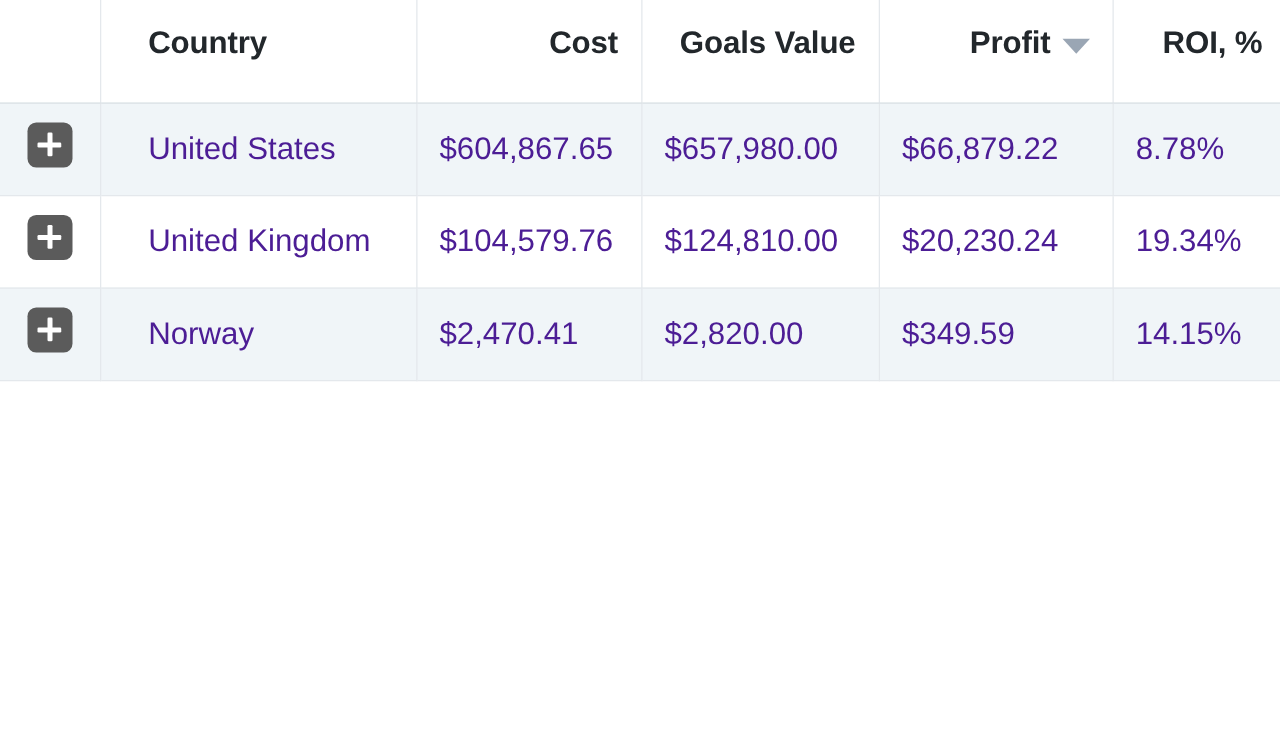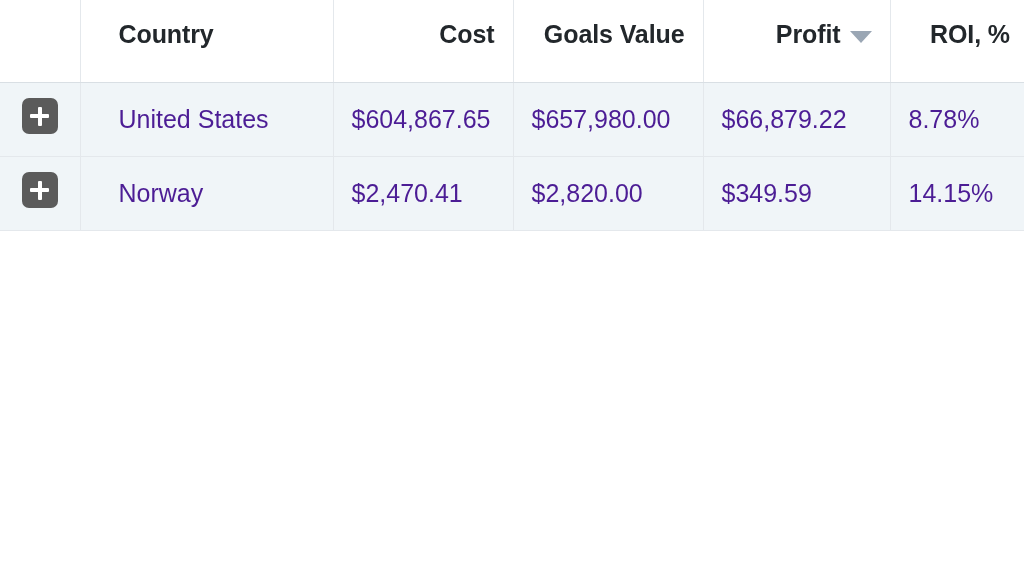--- a/index.html
+++ b/index.html
@@ -211,20 +211,33 @@
               <i class="bar-v"></i>
             </span>
         </td>
         <td class="td-country">United States</td>
         <td class="td-num">$604,867.65</td>
         <td class="td-num">$657,980.00</td>
         <td class="td-num">$66,879.22</td>
         <td class="td-num td-last">8.78%</td>
       </tr>
 
+      <tr class="even">
+        <td class="td-expand">
+          <span class="plus-btn">
+              <i class="bar-h"></i>
+              <i class="bar-v"></i>
+            </span>
+        </td>
+        <td class="td-country">United Kingdom</td>
+        <td class="td-num">$104,579.76</td>
+        <td class="td-num">$124,810.00</td>
+        <td class="td-num">$20,230.24</td>
+        <td class="td-num td-last">19.34%</td>
+      </tr>
 
 
 
 
 
       <tr class="odd">
         <td class="td-expand">
           <span class="plus-btn">
               <i class="bar-h"></i>
               <i class="bar-v"></i>

